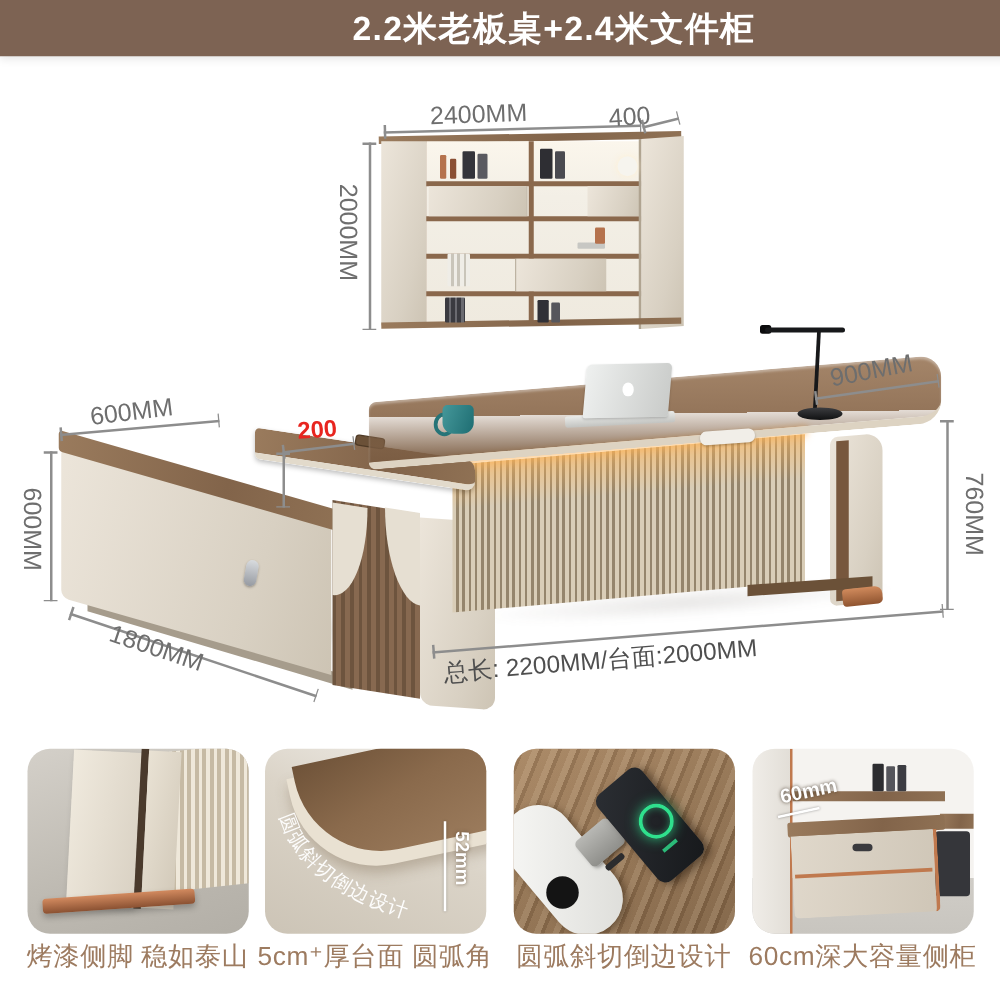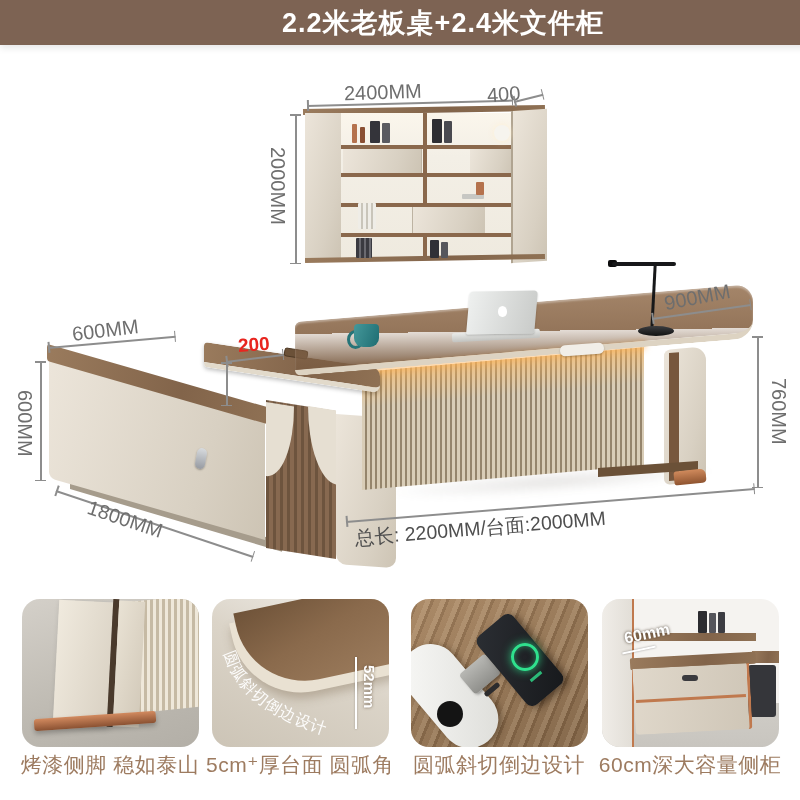--- a/index.html
+++ b/index.html
@@ -177,17 +177,17 @@
     <div class="abs" style="left:146px;top:66px;width:28px;height:52px;background:#35363a;border-radius:3px;"></div>
     <div class="abs wood" style="left:150px;top:52px;width:27px;height:12px;"></div>
     <div class="abs wood" style="left:28px;top:56px;width:126px;height:12px;transform:rotate(-3deg);border-radius:2px;"></div>
     <div class="abs" style="left:32px;top:67px;width:114px;height:66px;transform:rotate(-3deg);background:linear-gradient(100deg,#e0d8cb,#cfc6b7);border-right:3px solid #c0794e;border-radius:0 0 4px 4px;"></div>
     <div class="abs" style="left:34px;top:98px;width:110px;height:3px;transform:rotate(-3deg);background:#c0794e;"></div>
     <div class="abs" style="left:80px;top:76px;width:16px;height:6px;background:#3a3a3e;border-radius:3px;"></div>
     <span class="abs" style="left:22px;top:26px;transform:rotate(-12deg);color:#ffffff;font-size:16px;font-weight:bold;text-shadow:0 0 3px rgba(60,45,30,.9);">60mm</span>
     <div class="abs" style="left:20px;top:50px;width:34px;height:2px;transform:rotate(-12deg);background:#ffffff;box-shadow:0 0 2px rgba(0,0,0,.4);"></div>
   </div>
 
-  <span class="cap" style="left:12px;">烤漆侧脚 稳如泰山</span>
+  <span class="cap" style="left:12px;font-family:Liberation Serif, serif;">烤漆侧脚 稳如泰山</span>
   <span class="cap" style="left:202px;">5cm⁺厚台面 圆弧角</span>
   <span class="cap" style="left:401px;">圆弧斜切倒边设计</span>
   <span class="cap" style="left:592px;">60cm深大容量侧柜</span>
 </section>
 
 </body></html>

